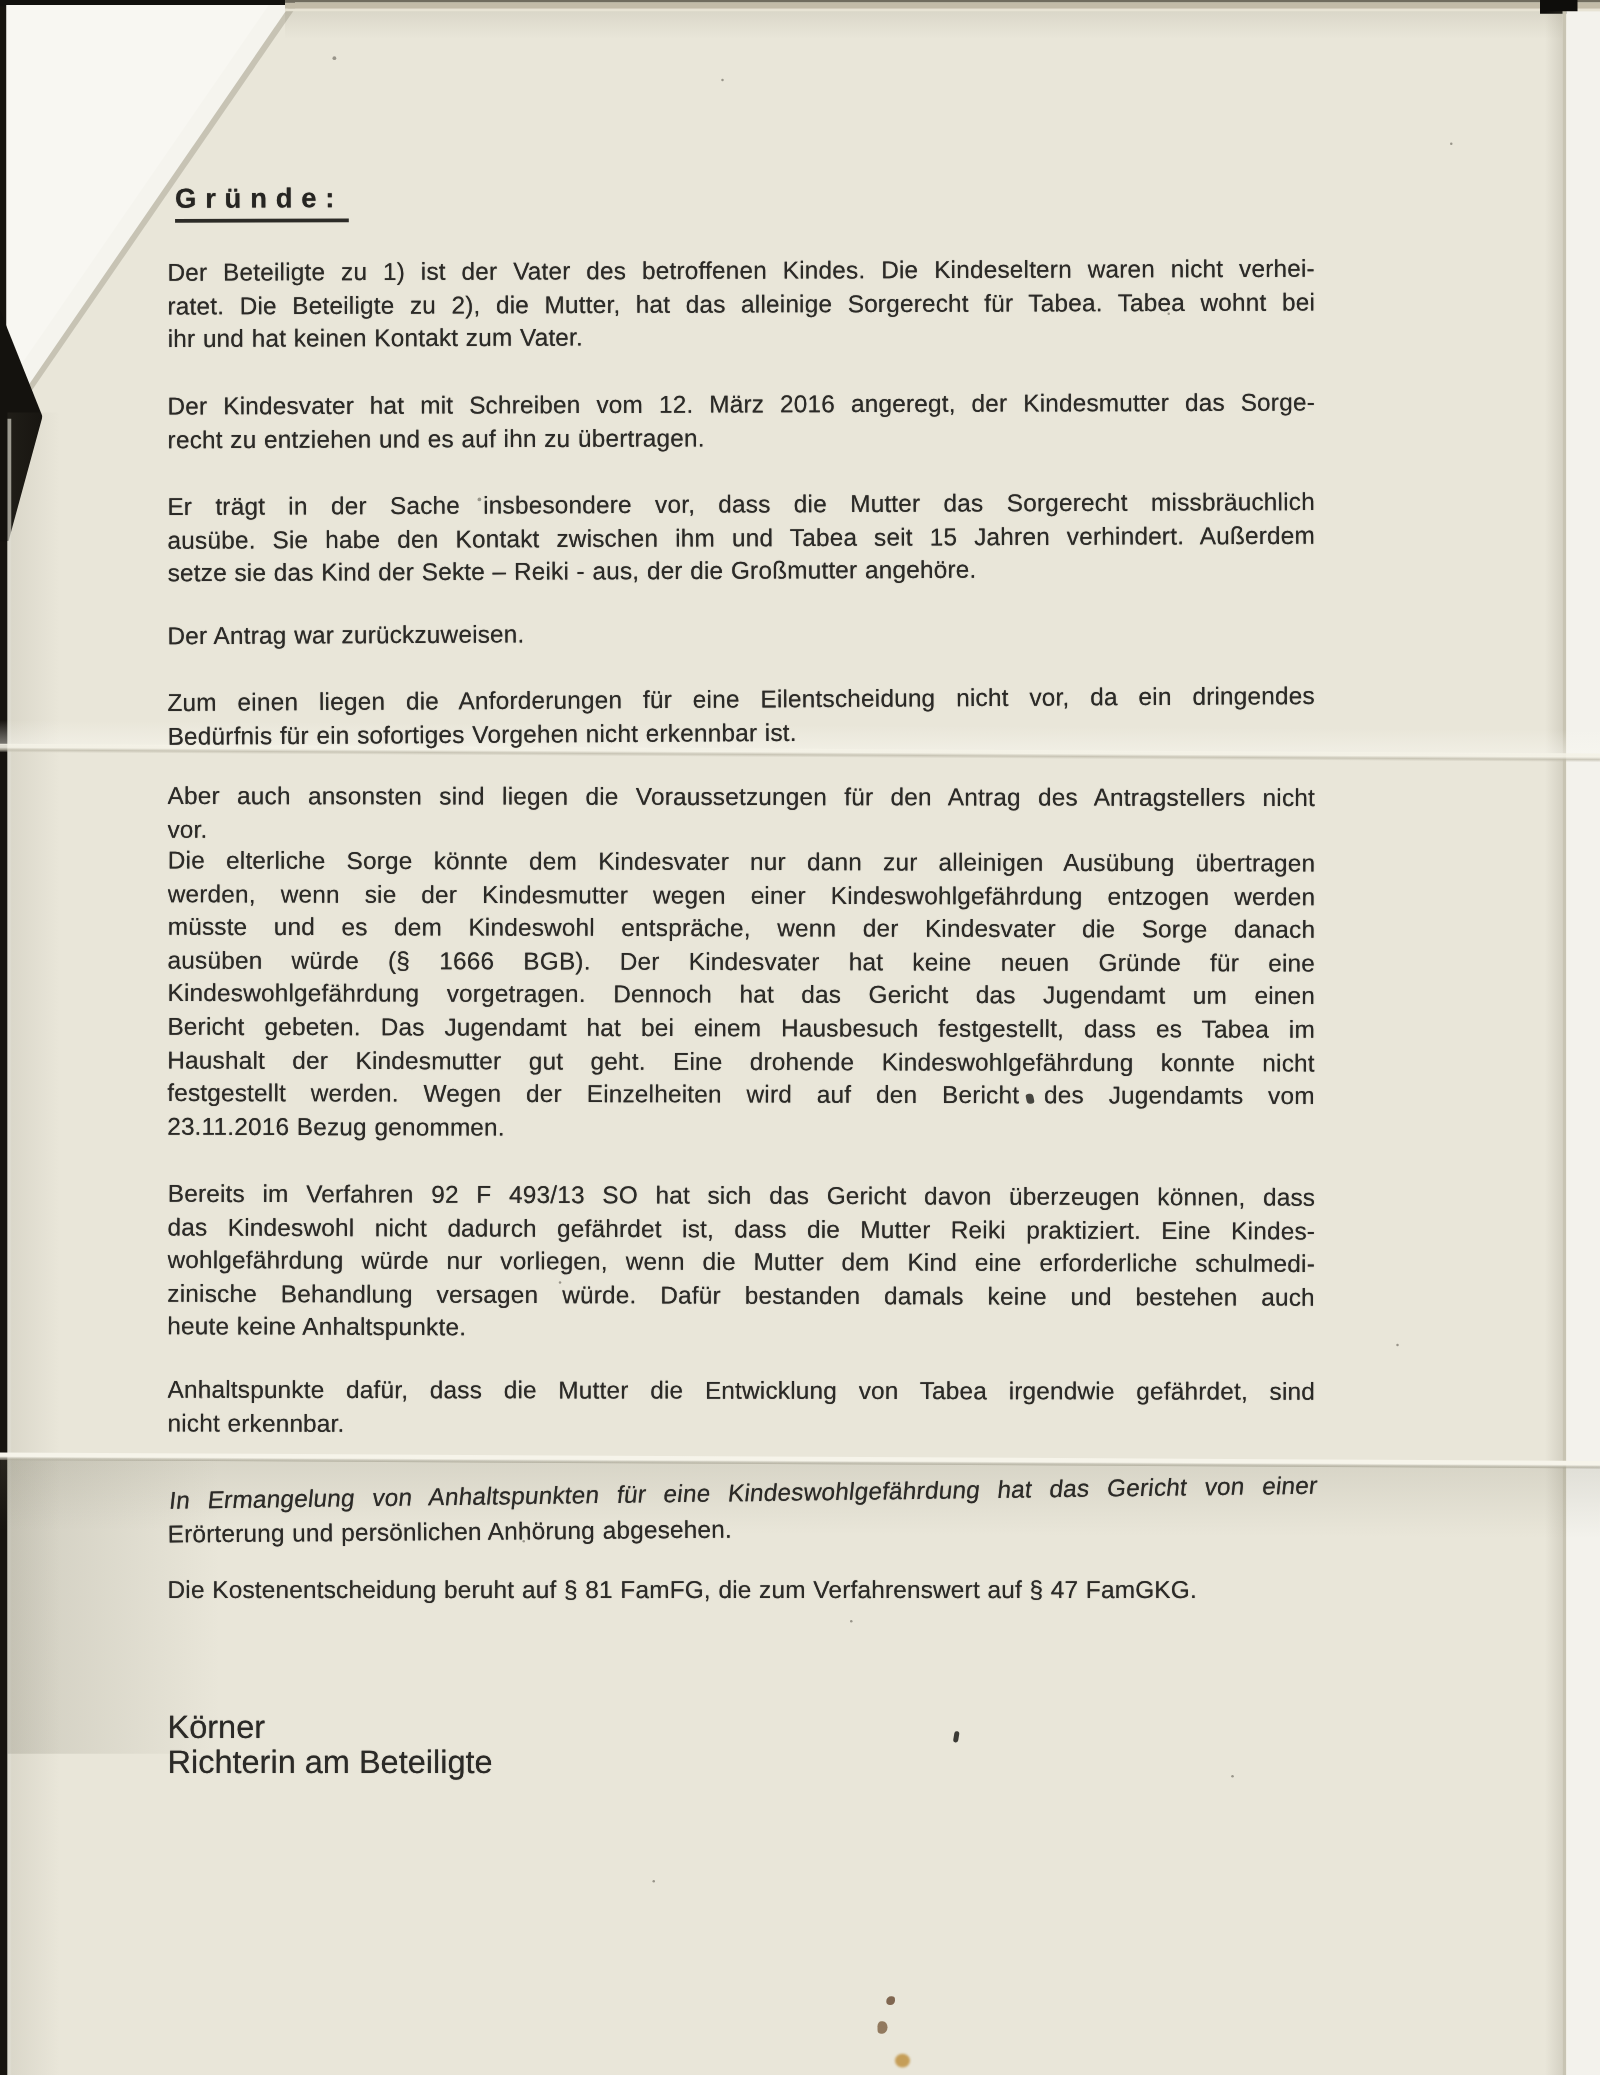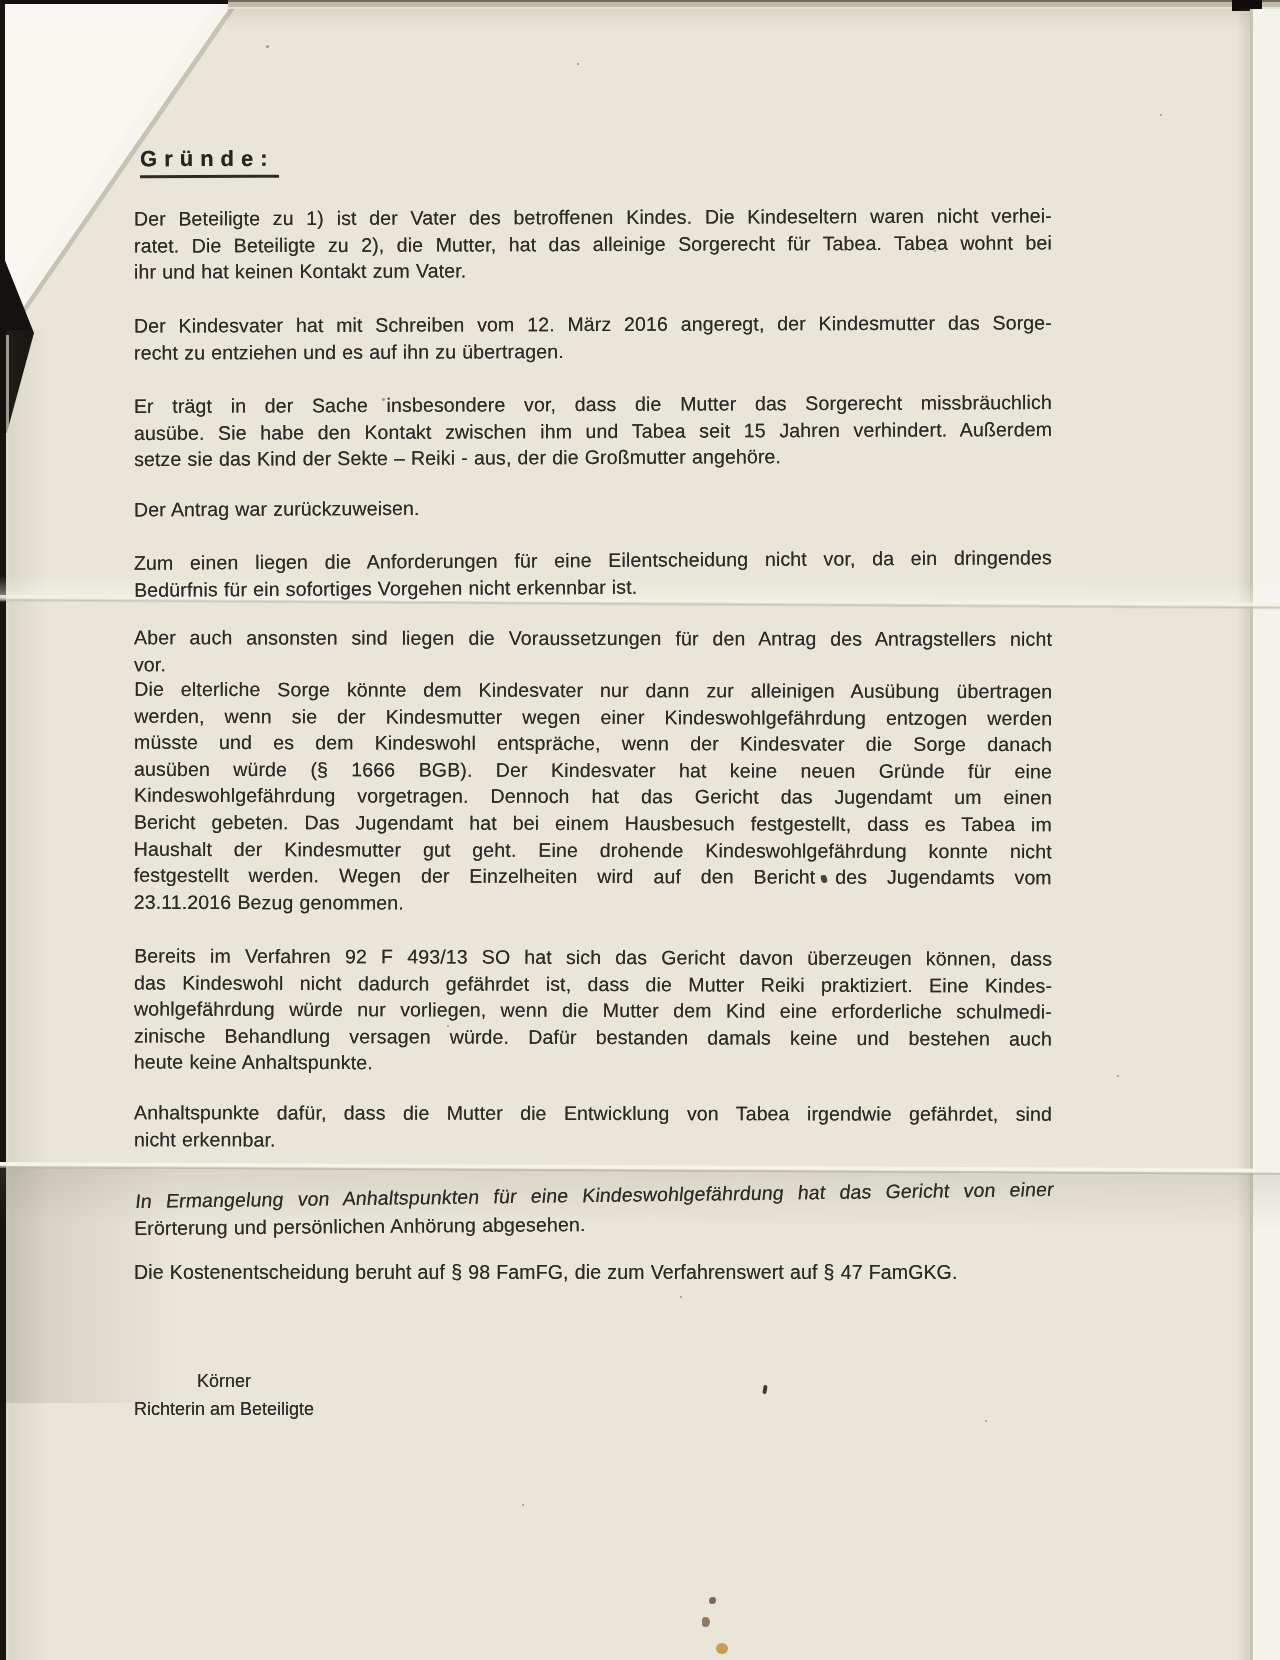--- a/index.html
+++ b/index.html
@@ -53,21 +53,21 @@
   .content{position:absolute;left:0;top:0;width:1280px;height:1660px;color:#2b2a27;
     text-shadow:0 0 .6px rgba(55,52,48,.8);}
   .heading{position:absolute;left:140px;top:146px;font-size:22px;font-weight:bold;
     letter-spacing:7px;color:#262522;border-bottom:3px solid #2c2b27;padding:0 4px 3px 0;
     transform:rotate(-.2deg);text-align:center;}
   .para{position:absolute;left:134px;width:918px;font-size:19.5px;line-height:26.6px;
     letter-spacing:.15px;word-spacing:.5px;}
   .line{text-align:justify;height:26.6px;overflow:hidden;}
   .line.jfull{text-align-last:justify;}
   [data-name="paragraph-10"] .line:first-child{transform:skewX(-7deg) rotate(-.25deg);transform-origin:left bottom;}
-  .sig{position:absolute;left:134px;top:1367px;font-size:18px;line-height:28px;text-align:center;}
+  .sig{position:absolute;left:134px;top:1367px;font-size:26px;line-height:28px;}
 </style>
 </head>
 <body>
 
 <div class="abs edge-left" data-name="scanner-left-edge"></div>
 <div class="abs corner-bar-top" data-name="scanner-top-left-bar"></div>
 <div class="abs corner-shadow" data-name="page-corner-shadow"></div>
 <div class="abs white-corner" data-name="folded-page-corner"></div>
 <div class="abs white-corner-inner" data-name="folded-page-corner-highlight"></div>
 <div class="abs corner-wedge" data-name="scanner-left-wedge"></div>
@@ -140,21 +140,21 @@
       </div>
       <div class="para" data-name="paragraph-9" style="top: 1100px; transform: rotate(0.1deg);">
         <div class="line jfull" data-name="text-line">Anhaltspunkte dafür, dass die Mutter die Entwicklung von Tabea irgendwie gefährdet, sind</div>
         <div class="line" data-name="text-line">nicht erkennbar.</div>
       </div>
       <div class="para" data-name="paragraph-10" style="top: 1184px; transform: rotate(-0.5deg);">
         <div class="line jfull" data-name="text-line">In Ermangelung von Anhaltspunkten für eine Kindeswohlgefährdung hat das Gericht von einer</div>
         <div class="line" data-name="text-line">Erörterung und persönlichen Anhörung abgesehen.</div>
       </div>
       <div class="para" data-name="paragraph-11" style="top: 1259px; transform: rotate(0deg);">
-        <div class="line" data-name="text-line">Die Kostenentscheidung beruht auf § 98 FamFG, die zum Verfahrenswert auf § 47 FamGKG.</div>
+        <div class="line" data-name="text-line">Die Kostenentscheidung beruht auf § 81 FamFG, die zum Verfahrenswert auf § 47 FamGKG.</div>
       </div>
     </div>
   <div class="sig" data-name="signature-block">
     <div data-name="signature-name">Körner</div>
     <div data-name="signature-title">Richterin am Beteiligte</div>
   </div>
 </div>
 
 <div class="speck" data-name="scan-speck" style="left: 266px; top: 45px; width: 3px; height: 3px;"></div>
 <div class="speck" data-name="scan-speck" style="left: 577px; top: 63px; width: 2px; height: 2px;"></div>

